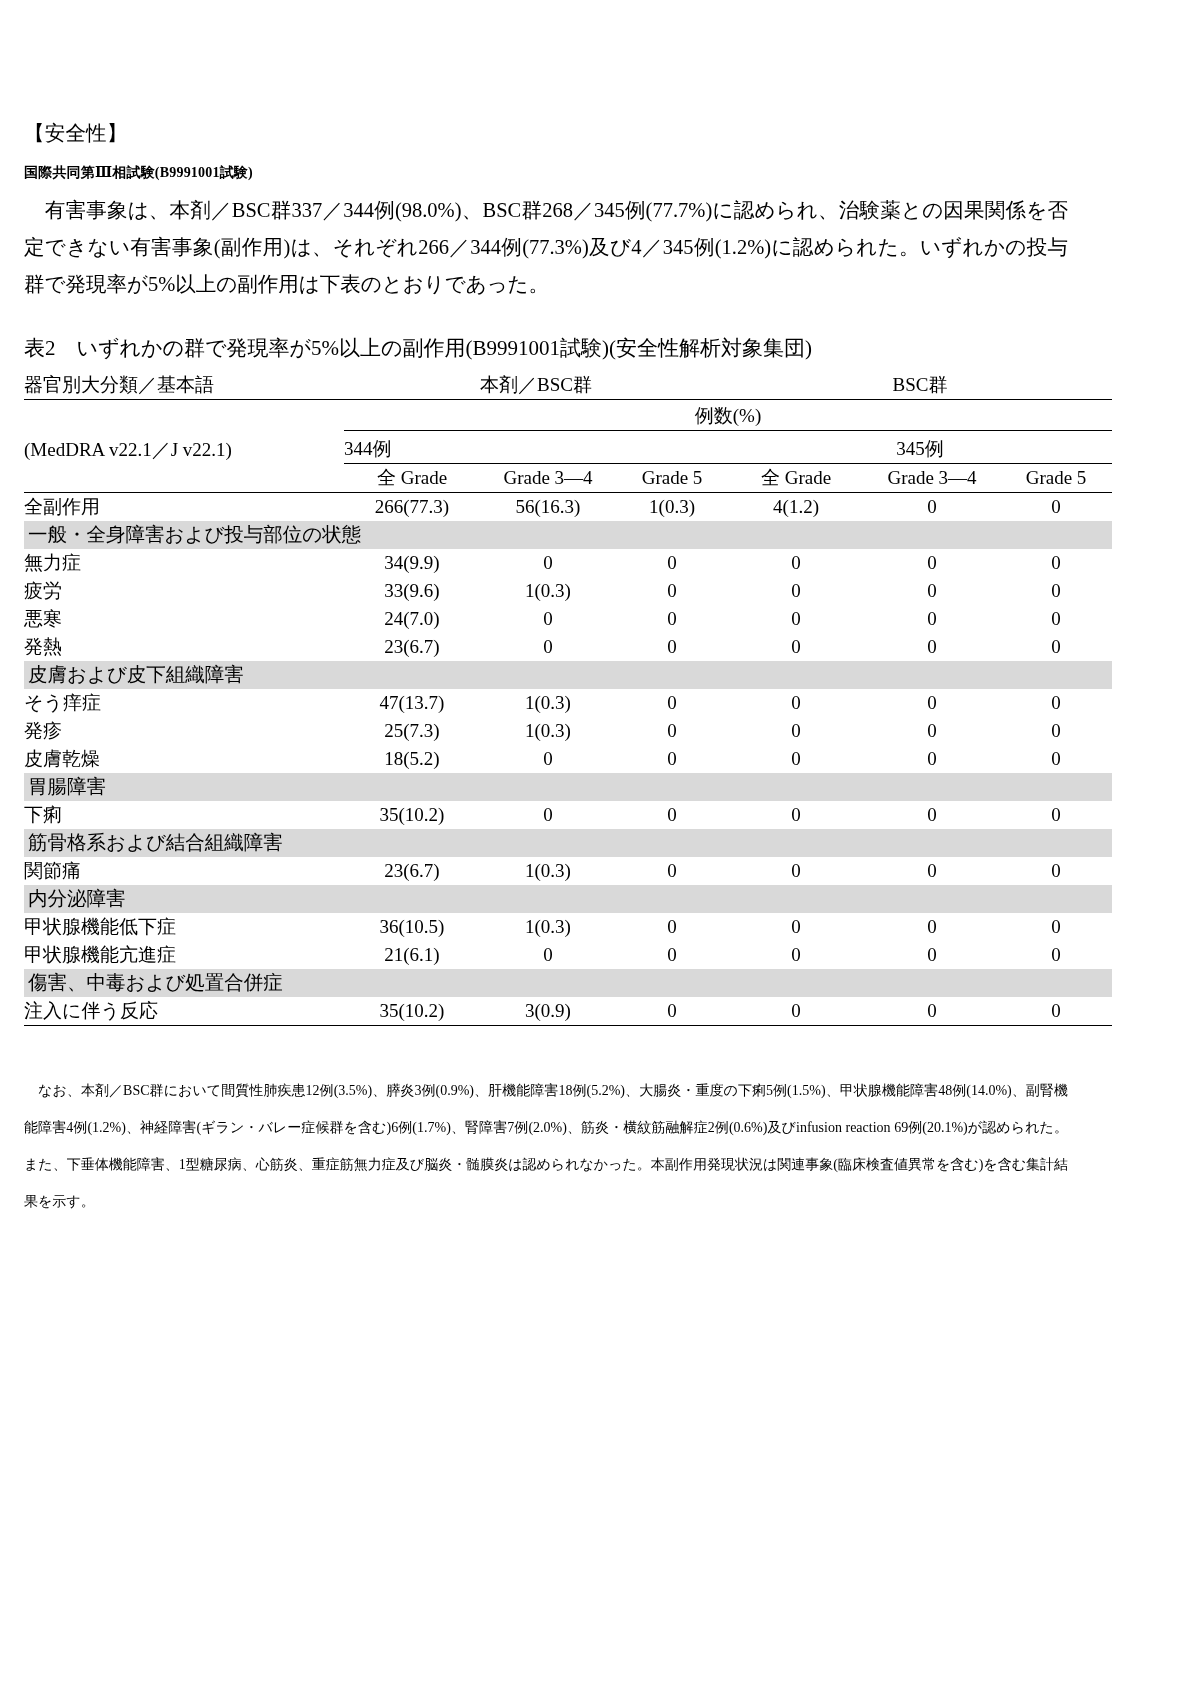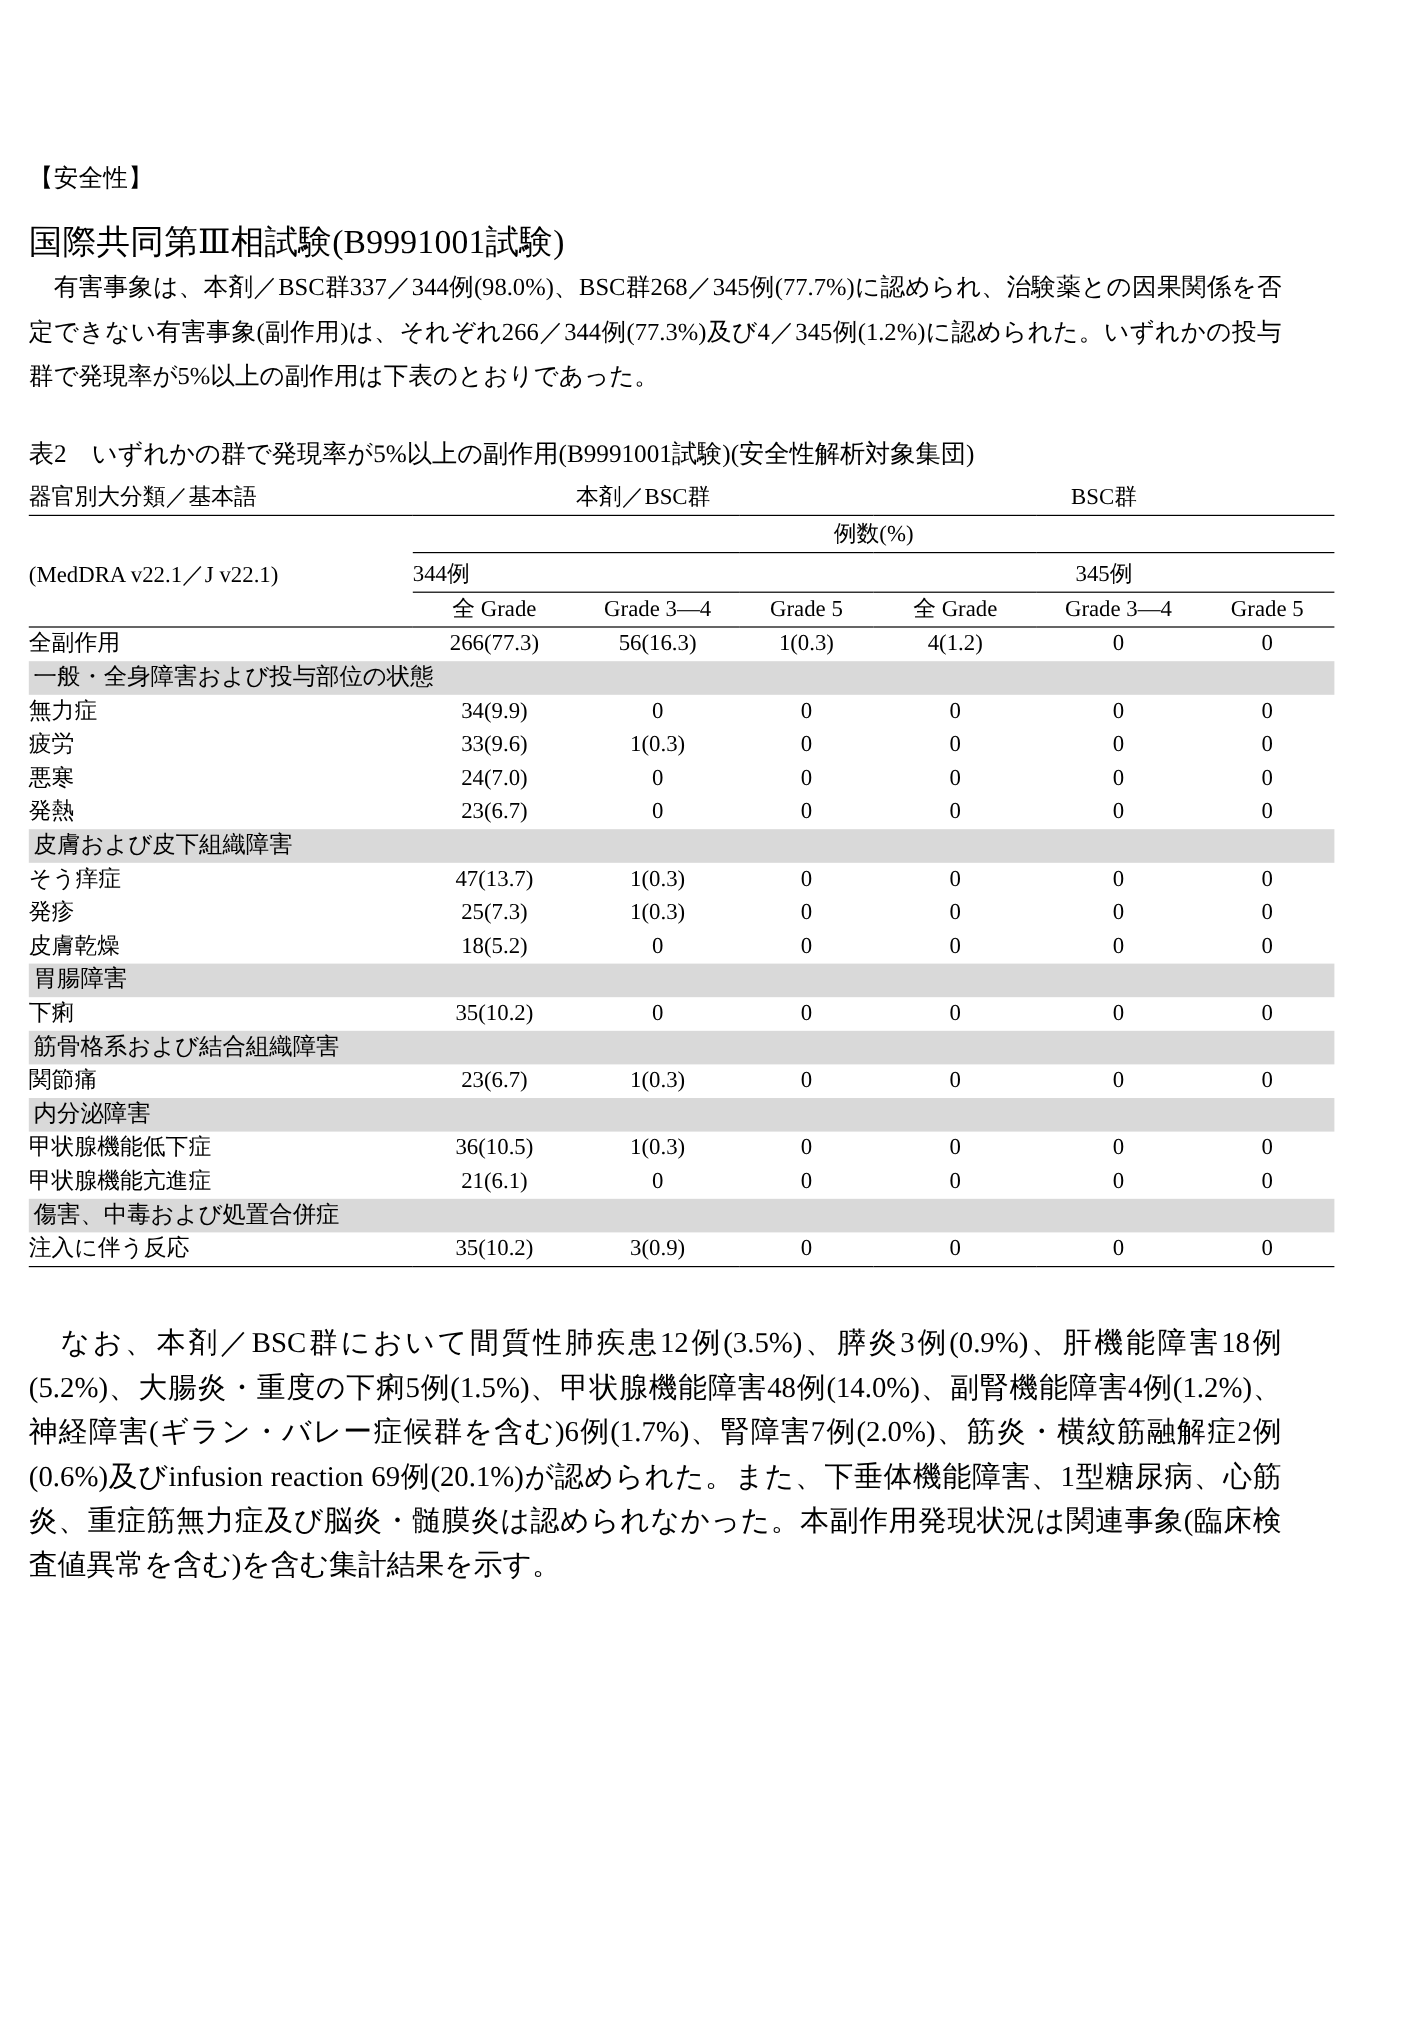--- a/index.html
+++ b/index.html
@@ -17,35 +17,36 @@
   .page {
     position: relative;
     width: 1181px;
     min-height: 1695px;
     padding: 0;
     box-sizing: border-box;
   }
   .content {
     position: absolute;
     left: 24px;
-    top: 132px;
+    top: 116px;
     width: 1044px;
   }
 
   
   .sec-title {
     font-size: 20.5px;
     line-height: 34px;
     letter-spacing: 0.2px;
   }
   .sub-title {
-    font-size: 28px;
+    font-size: 14px;
     line-height: 34px;
-    margin-top: 20px;
+    margin-top: 6px;
     letter-spacing: 0.2px;
+    font-weight: bold;
   }
   .body-para {
     font-size: 20.5px;
     line-height: 37px;
     text-align: justify;
     text-justify: inter-character;
     margin-top: 2px;
     letter-spacing: 0px;
   }
 
@@ -97,21 +98,21 @@
     padding-left: 4px;
   }
   td.term {
     padding-left: 28px;
   }
   td.total-term {
     padding-left: 4px;
   }
 
   .tail-para {
-    font-size: 24px;
+    font-size: 14px;
     line-height: 37px;
     margin-top: 46px;
     text-align: justify;
     text-justify: inter-character;
   }
 </style>
 </head>
 <body>
 
 <div class="page">

